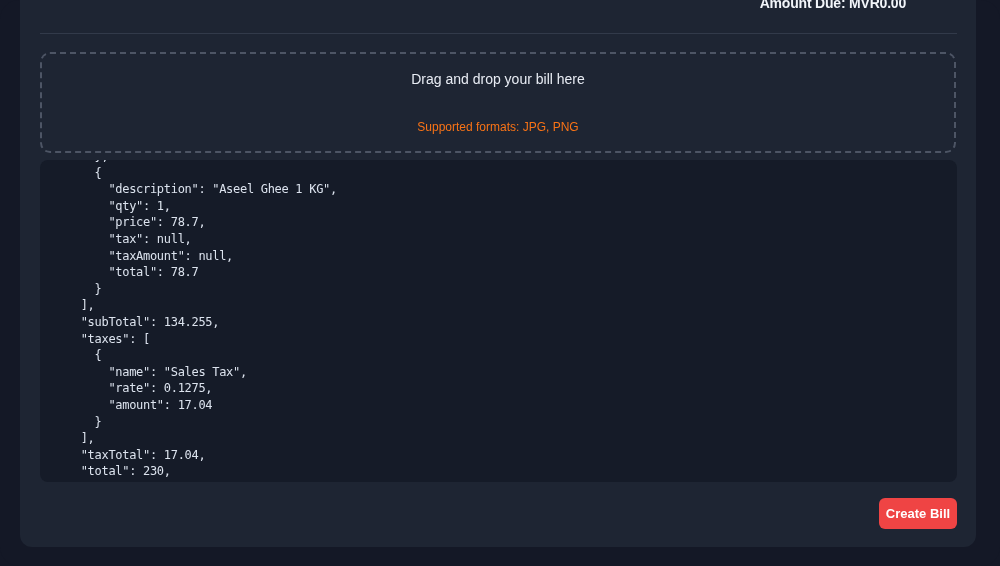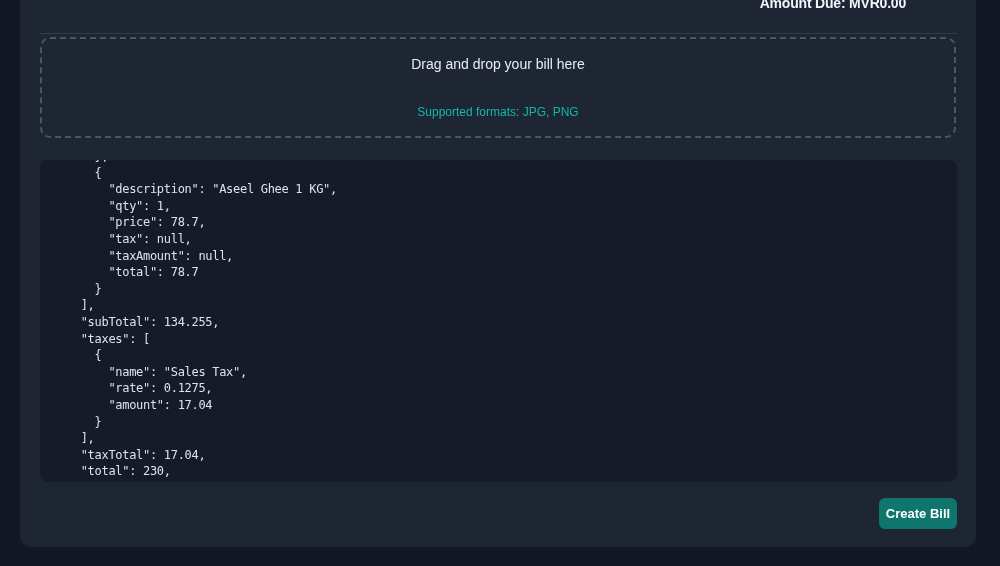--- a/index.html
+++ b/index.html
@@ -41,41 +41,41 @@
     position: absolute;
     top: 57px;
     left: 20px;
     width: 917px;
     height: 1px;
     background: #323a4a;
   }
 
   .dropzone {
     position: absolute;
-    top: 61px;
+    top: 76px;
     left: 20px;
     width: 916px;
     height: 101px;
     border: 2px dashed #4d5565;
     border-radius: 10px;
     display: flex;
     flex-direction: column;
     align-items: center;
     justify-content: center;
     gap: 8px;
     cursor: pointer;
   }
   .dz-title {
     font-size: 14px;
     color: #e8ecf4;
     line-height: 1.3;
   }
   .dz-sub {
     font-size: 12px;
-    color: #14b8a6;
+    color: #f97316;
     line-height: 1.3;
     margin-top: 24px;
   }
 
   .codebox {
     position: absolute;
     top: 184px;
     left: 20px;
     width: 917px;
     height: 322px;
@@ -93,21 +93,21 @@
     transform: translateY(-12px);
     white-space: pre;
   }
 
   .create-btn {
     position: absolute;
     right: 19px;
     top: 522px;
     width: 78px;
     height: 31px;
-    background: #0f766e;
+    background: #ef4444;
     border: none;
     border-radius: 6px;
     color: #ffffff;
     font-family: "Liberation Sans", sans-serif;
     font-size: 13px;
     font-weight: 700;
     display: flex;
     align-items: center;
     justify-content: center;
     cursor: pointer;

